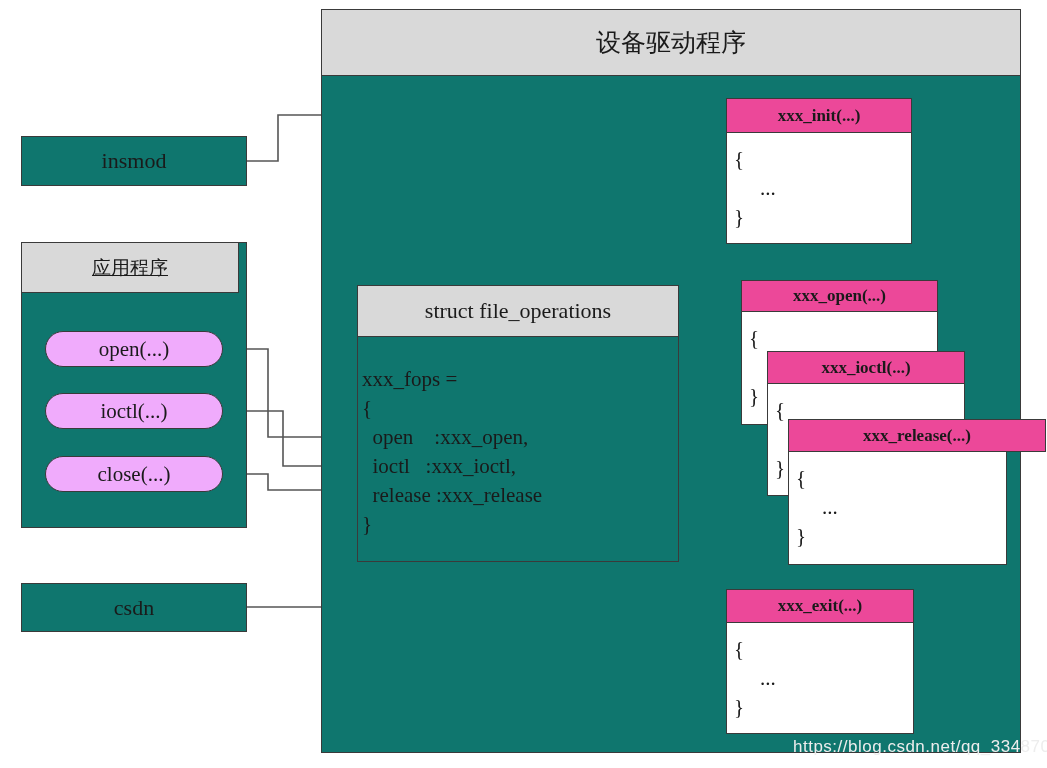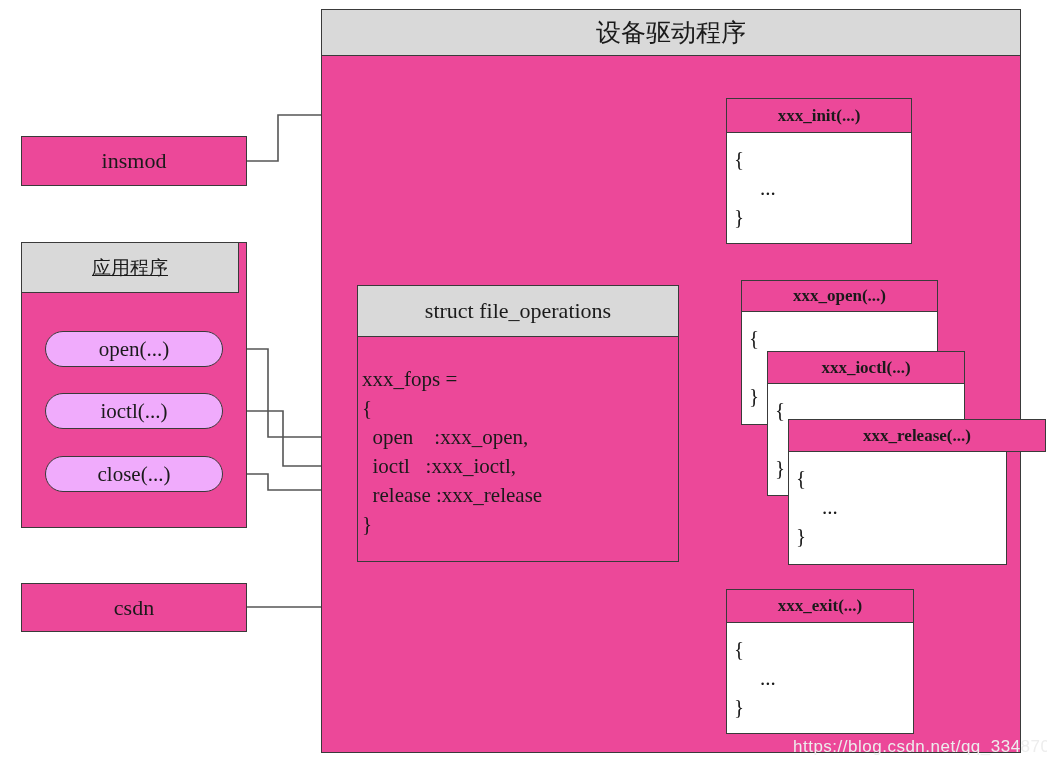--- a/index.html
+++ b/index.html
@@ -18,21 +18,21 @@
   #canvas {
     position: absolute;
     left: 0; top: 0;
     width: 1047px;
     height: 768px;
   }
 
   .box {
     position: absolute;
     box-sizing: border-box;
-    background: #ec4899;
+    background: #0f766e;
     border: 1.5px solid #3a3a3a;
   }
 
   
   .hdr {
     position: absolute;
     box-sizing: border-box;
     background: #d9d9d9;
     border: 1.5px solid #3a3a3a;
     display: flex;
@@ -44,21 +44,21 @@
   .driver-container {
     left: 321px;
     top: 9px;
     width: 700px;
     height: 744px;
   }
   .driver-title {
     left: 321px;
     top: 9px;
     width: 700px;
-    height: 47px;
+    height: 67px;
     font-size: 25px;
   }
 
   .plain-box {
     display: flex;
     align-items: center;
     justify-content: center;
     font-size: 22px;
     color: #1a1a1a;
   }

